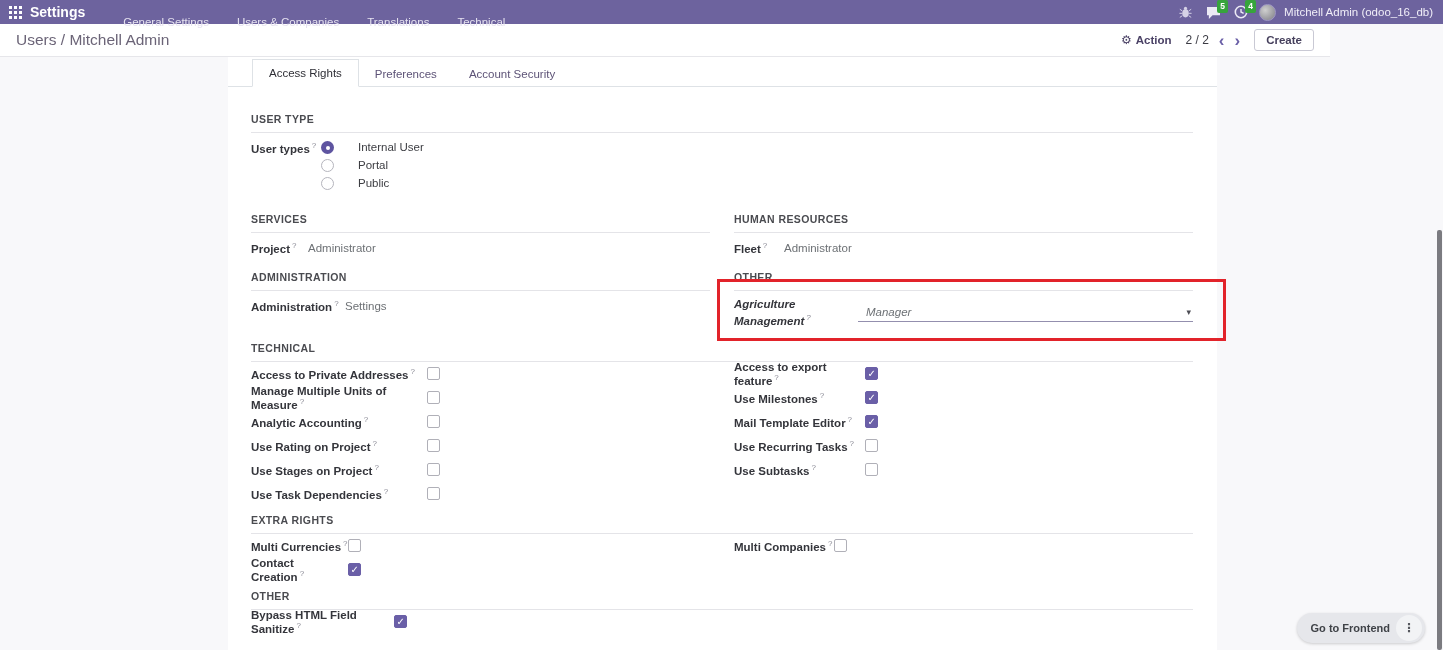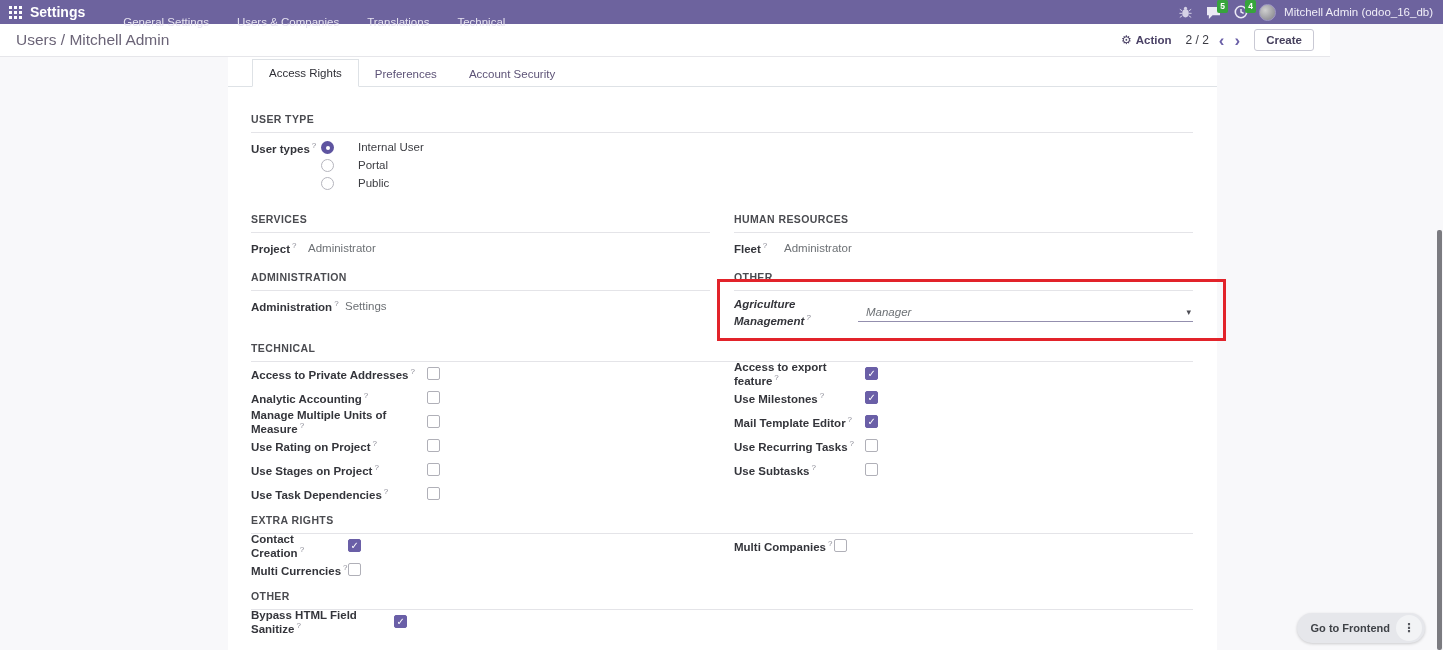--- a/index.html
+++ b/index.html
@@ -233,25 +233,25 @@
     </div>
 
     <div class="sep-header">TECHNICAL</div>
     <div class="two-col rows-start">
       <div class="tech-l">
         <div class="cb-row">
           <div class="flabel"><span>Access to Private Addresses</span><sup class="help">?</sup></div>
           <span class="cb"></span>
         </div>
         <div class="cb-row">
+          <div class="flabel"><span>Manage Multiple Units of Measure</span><sup class="help">?</sup></div>
+          <span class="cb"></span>
+        </div>
+        <div class="cb-row">
           <div class="flabel"><span>Analytic Accounting</span><sup class="help">?</sup></div>
-          <span class="cb"></span>
-        </div>
-        <div class="cb-row">
-          <div class="flabel"><span>Manage Multiple Units of Measure</span><sup class="help">?</sup></div>
           <span class="cb"></span>
         </div>
         <div class="cb-row">
           <div class="flabel"><span>Use Rating on Project</span><sup class="help">?</sup></div>
           <span class="cb"></span>
         </div>
         <div class="cb-row">
           <div class="flabel"><span>Use Stages on Project</span><sup class="help">?</sup></div>
           <span class="cb"></span>
         </div>
@@ -281,26 +281,26 @@
           <div class="flabel"><span>Use Subtasks</span><sup class="help">?</sup></div>
           <span class="cb"></span>
         </div>
       </div>
     </div>
 
     <div class="sep-header mt8">EXTRA RIGHTS</div>
     <div class="two-col rows-start">
       <div class="extra-l">
         <div class="cb-row">
+          <div class="flabel"><span>Multi Currencies</span><sup class="help">?</sup></div>
+          <span class="cb"></span>
+        </div>
+        <div class="cb-row">
           <div class="flabel"><span>Contact Creation</span><sup class="help">?</sup></div>
           <span class="cb checked"></span>
-        </div>
-        <div class="cb-row">
-          <div class="flabel"><span>Multi Currencies</span><sup class="help">?</sup></div>
-          <span class="cb"></span>
         </div>
       </div>
       <div class="extra-r">
         <div class="cb-row">
           <div class="flabel"><span>Multi Companies</span><sup class="help">?</sup></div>
           <span class="cb"></span>
         </div>
       </div>
     </div>
 

